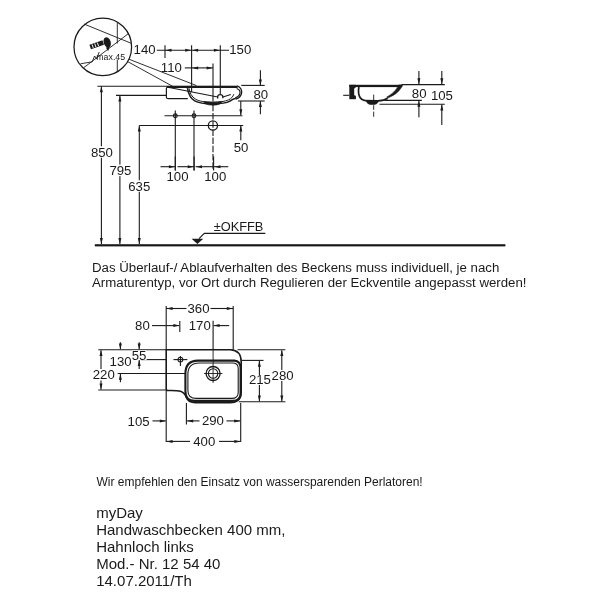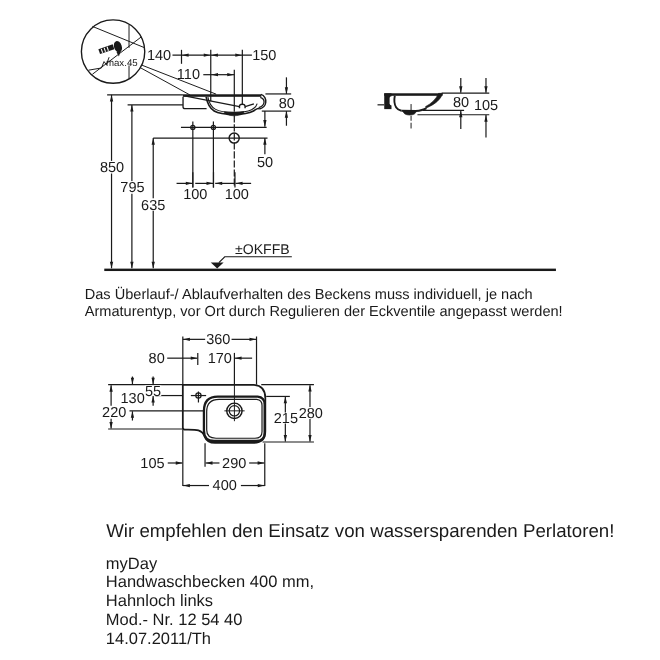--- a/index.html
+++ b/index.html
@@ -200,20 +200,20 @@
 <line x1="226.5" y1="420.9" x2="240.3" y2="420.9" stroke="#1a1a1a" stroke-width="1.1"></line>
 <use href="#ar" transform="translate(187.2,420.9) rotate(180)"></use>
 <use href="#ar" transform="translate(240.2,420.9) rotate(0)"></use>
 <text x="212.9" y="420.8" font-size="13.2" text-anchor="middle" dominant-baseline="central" fill="#1a1a1a">290</text>
 <line x1="166.2" y1="441.4" x2="190.0" y2="441.4" stroke="#1a1a1a" stroke-width="1.1"></line>
 <line x1="219.0" y1="441.4" x2="240.7" y2="441.4" stroke="#1a1a1a" stroke-width="1.1"></line>
 <use href="#ar" transform="translate(166.6,441.4) rotate(180)"></use>
 <use href="#ar" transform="translate(240.3,441.4) rotate(0)"></use>
 <text x="204.3" y="441.3" font-size="13.2" text-anchor="middle" dominant-baseline="central" fill="#1a1a1a">400</text>
 </svg>
-<div class="tb" style="left:77px;top:259.9px;font-size:13.25px;line-height:15px">Das Überlauf-/ Ablaufverhalten des Beckens muss individuell, je nach
+<div class="tb" style="left:92px;top:259.9px;font-size:13.25px;line-height:15px">Das Überlauf-/ Ablaufverhalten des Beckens muss individuell, je nach
 Armaturentyp, vor Ort durch Regulieren der Eckventile angepasst werden!</div>
-<div class="tb" style="left:96.5px;top:475.2px;font-size:17px;line-height:15px">Wir empfehlen den Einsatz von wassersparenden Perlatoren!</div>
+<div class="tb" style="left:96.5px;top:475.2px;font-size:12px;line-height:15px">Wir empfehlen den Einsatz von wassersparenden Perlatoren!</div>
 <div class="tb" style="left:96.2px;top:504.2px;font-size:15px;line-height:17px">myDay
 Handwaschbecken 400 mm,
 Hahnloch links
 Mod.- Nr. 12 54 40
 14.07.2011/Th</div>
 </div>
 </body></html>

